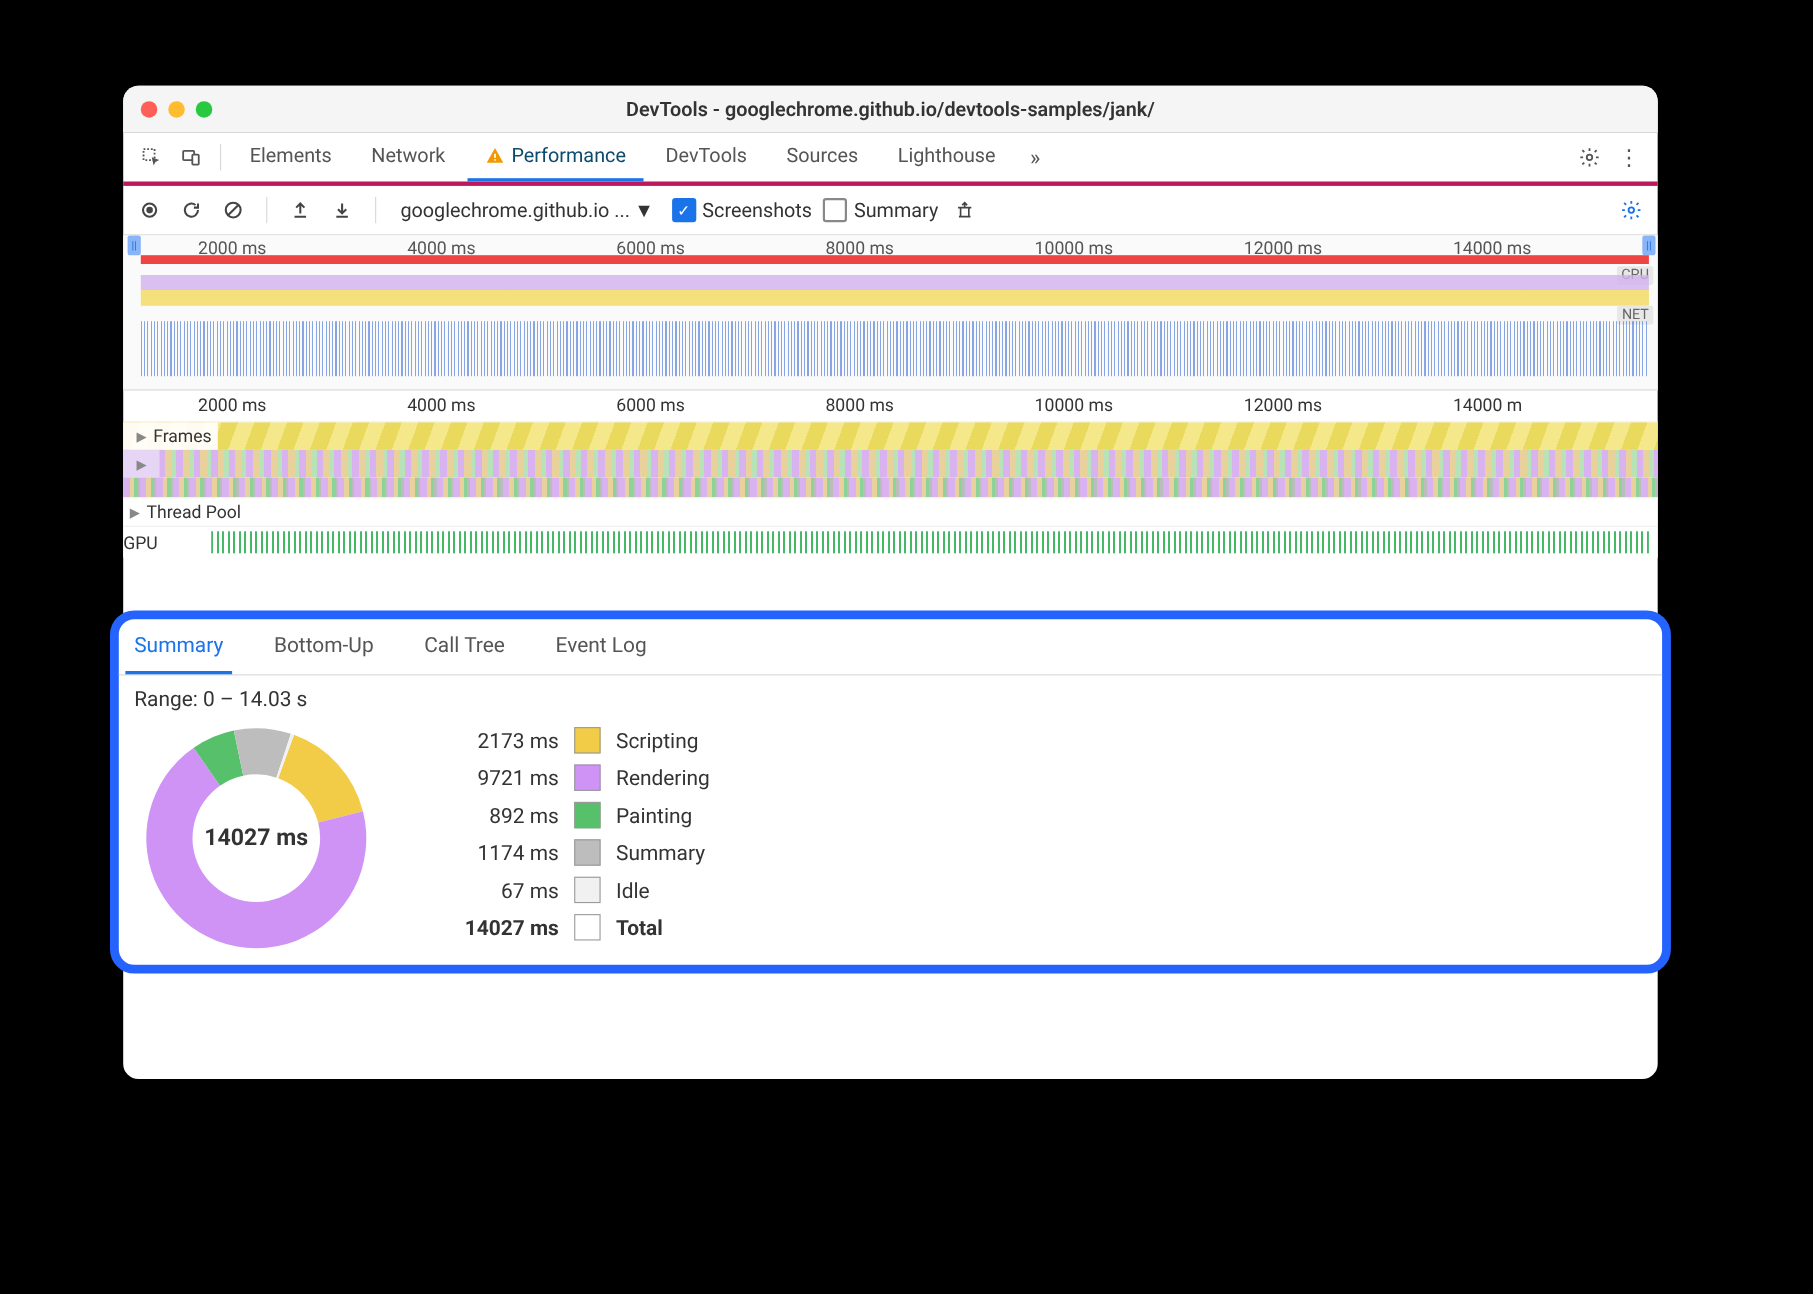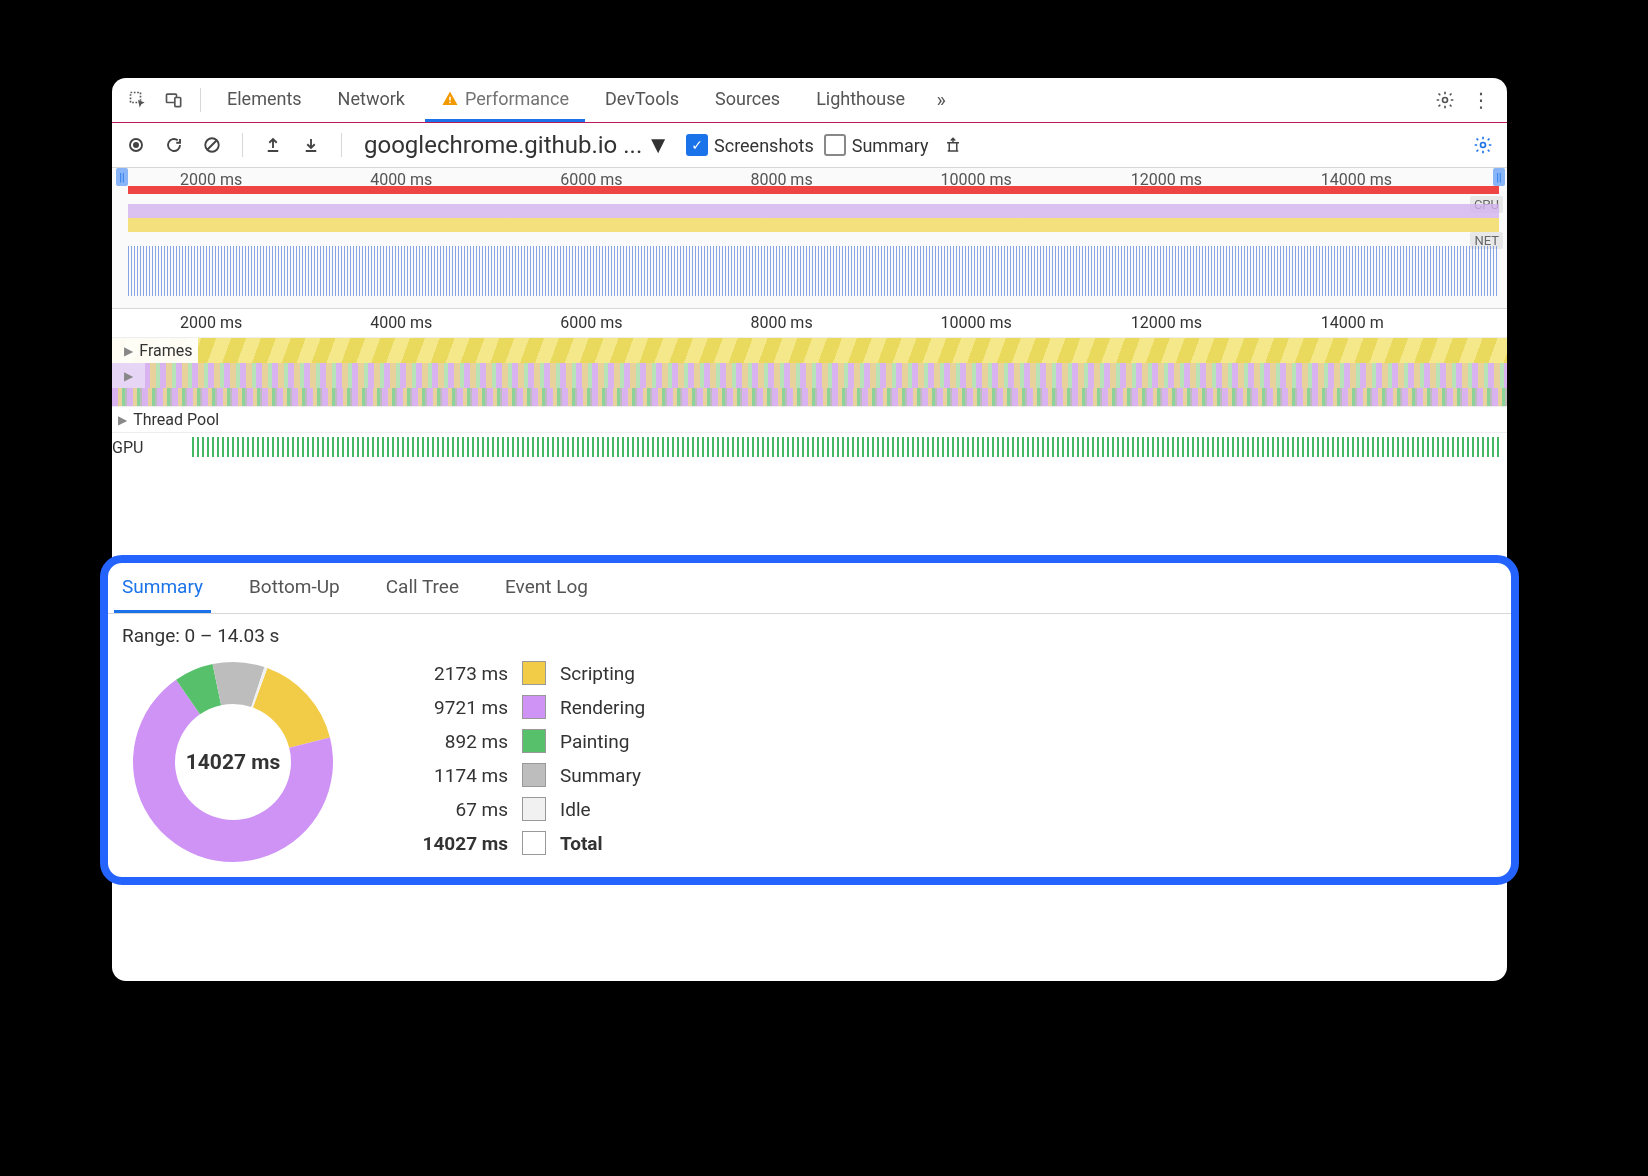--- a/index.html
+++ b/index.html
@@ -43,39 +43,39 @@
 .traffic { display:flex; gap:10px; align-items:center; }
 .dot { width:15px; height:15px; border-radius:50%; }
 .dot.red{background:#ff5f57;} .dot.yellow{background:#febc2e;} .dot.green{background:#28c840;}
 .title-text {
   position:absolute; left:0; right:0; text-align:center;
   font-size:18px; font-weight:600; color:#333;
   pointer-events:none;
 }
 .tabs {
   display:flex; align-items:center; height:44px;
-  border-bottom:1px solid #be185d; padding:0 10px; gap:4px;
+  border-bottom:4px solid #be185d; padding:0 10px; gap:4px;
 }
 .tab-icon-btn {
   width:32px; height:32px; display:flex; align-items:center; justify-content:center;
   color:#555; border-radius:4px;
 }
 .vdiv{ width:1px; height:24px; background:#d7d7d7; margin:0 6px; }
 .tab {
   padding:0 16px; height:44px; display:flex; align-items:center; gap:6px;
   color:#555; font-size:18px; border-bottom:3px solid transparent; box-sizing:border-box;
 }
-.tab.active { color:#737373; border-bottom-color:#1a73e8; }
+.tab.active { color:#0c4a6e; border-bottom-color:#1a73e8; }
 .grow{flex:1;}
 .toolbar {
   display:flex; align-items:center; height:44px; gap:10px; padding:0 10px;
   border-bottom:1px solid #d7d7d7;
 }
 .ico-btn{ width:28px; height:28px; display:flex; align-items:center; justify-content:center; color:#444;}
-.sel { font-size:24px; color:#333; padding:0 6px; display:flex; align-items:center; gap:4px;}
+.sel { font-size:18px; color:#333; padding:0 6px; display:flex; align-items:center; gap:4px;}
 .chk{ display:flex; align-items:center; gap:6px; font-size:18px; color:#333;}
 .chkbox{width:18px;height:18px;border:2px solid #888;border-radius:3px;display:flex;align-items:center;justify-content:center;background:#fff;}
 .chkbox.on{background:#1a73e8;border-color:#1a73e8;color:#fff;font-size:14px;}
 
 .overview{ height:140px; position:relative; border-bottom:1px solid #d7d7d7; background:#fafafa;}
 .redline{ position:absolute; top:18px; left:16px; right:8px; height:8px; background:#ef4444;}
 .ticks{ position:absolute; top:2px; left:0; right:0; display:flex; font-size:16px; color:#555;}
 .tick{ flex:1; text-align:left; padding-left:4px;}
 .cpulabel,.netlabel{position:absolute; right:4px; font-size:13px; background:#e8e8e8; color:#666; padding:1px 4px; border-radius:2px;}
 .cpulabel{top:28px;} .netlabel{top:64px;}
@@ -114,20 +114,28 @@
 .legend-sw{width:22px; height:22px; border:1px solid #999;}
 .legend-row.total{font-weight:700;}
 svg{display:block;}
 </style>
 </head>
 <body>
 
 <div class="stage">
   <div class="window">
 
+    <div class="titlebar">
+      <div class="traffic">
+        <div class="dot red"></div>
+        <div class="dot yellow"></div>
+        <div class="dot green"></div>
+      </div>
+      <div class="title-text">DevTools - googlechrome.github.io/devtools-samples/jank/</div>
+    </div>
 
     <div class="tabs">
       <div class="tab-icon-btn">
         <svg width="20" height="20" viewBox="0 0 24 24" fill="none" stroke="currentColor" stroke-width="2">
             <rect x="3" y="3" width="12" height="12" stroke-dasharray="2 2"></rect>
             <path d="M12 12 L20 15 L16 17 L14 21 Z" fill="currentColor" stroke="none"></path>
           </svg>
       </div>
       <div class="tab-icon-btn">
         <svg width="20" height="20" viewBox="0 0 24 24" fill="none" stroke="currentColor" stroke-width="2">

